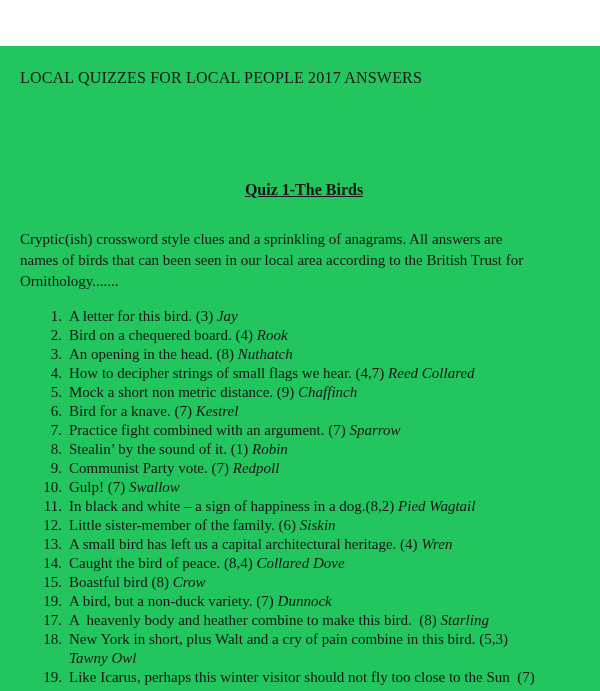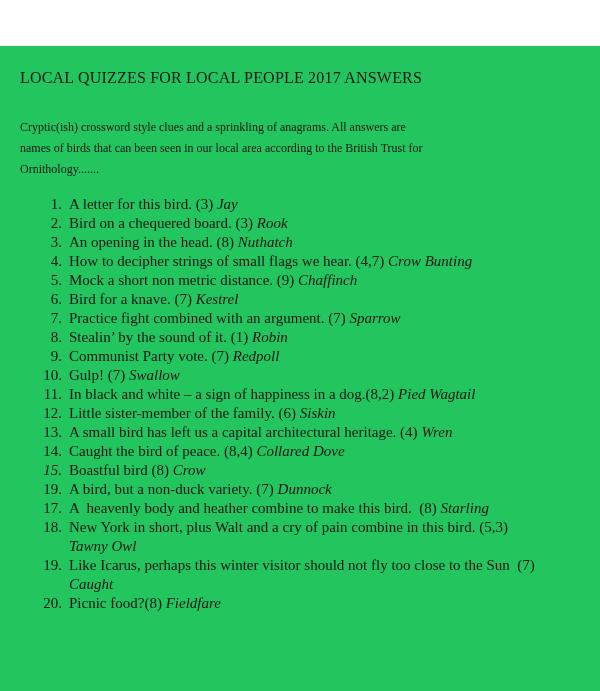--- a/index.html
+++ b/index.html
@@ -25,72 +25,75 @@
     text-align: center;
   }
   .quiz-heading {
     font-weight: bold;
     text-decoration: underline;
     font-size: 16px;
     line-height: 20px;
   }
   .intro {
     margin: 29px 0 0 0;
-    font-size: 12px;
+    font-size: 15px;
     line-height: 21px;
   }
   .intro-line { white-space: pre; }
   .quiz-list {
     margin: 15px 0 0 0;
     padding: 0;
     list-style: none;
     font-size: 15px;
     line-height: 19px;
   }
   .quiz-item { display: flex; }
   .num {
     flex: 0 0 42px;
     text-align: right;
     white-space: pre;
   }
   .text { padding-left: 7px; }
   .clue { white-space: pre; }
   .answer { font-style: italic; white-space: pre; }
-  .italic-num { font-style: italic; }
+  .italic-num { }
 </style>
 </head>
 <body>
 
 <div class="page">
 
   <div class="doc-title">LOCAL QUIZZES FOR LOCAL PEOPLE 2017 ANSWERS</div>
 
+  <div class="quiz-heading-wrap">
+    <span class="quiz-heading">Quiz 1-The Birds</span>
+  </div>
 
   <div class="intro">
     <div class="intro-line">Cryptic(ish) crossword style clues and a sprinkling of anagrams. All answers are</div>
     <div class="intro-line">names of birds that can been seen in our local area according to the British Trust for</div>
     <div class="intro-line">Ornithology.......</div>
   </div>
 
   <ol class="quiz-list">
     <li class="quiz-item">
       <span class="num">1.</span>
       <span class="text"><span class="clue">A letter for this bird. (3)</span> <span class="answer">Jay</span></span>
     </li>
     <li class="quiz-item">
       <span class="num">2.</span>
-      <span class="text"><span class="clue">Bird on a chequered board. (3)</span> <span class="answer">Rook</span></span>
+      <span class="text"><span class="clue">Bird on a chequered board. (4)</span> <span class="answer">Rook</span></span>
     </li>
     <li class="quiz-item">
       <span class="num">3.</span>
       <span class="text"><span class="clue">An opening in the head. (8)</span> <span class="answer">Nuthatch</span></span>
     </li>
     <li class="quiz-item">
       <span class="num">4.</span>
-      <span class="text"><span class="clue">How to decipher strings of small flags we hear. (4,7)</span> <span class="answer">Crow Bunting</span></span>
+      <span class="text"><span class="clue">How to decipher strings of small flags we hear. (4,7)</span> <span class="answer">Reed Collared</span></span>
     </li>
     <li class="quiz-item">
       <span class="num">5.</span>
       <span class="text"><span class="clue">Mock a short non metric distance. (9)</span> <span class="answer">Chaffinch</span></span>
     </li>
     <li class="quiz-item">
       <span class="num">6.</span>
       <span class="text"><span class="clue">Bird for a knave. (7)</span> <span class="answer">Kestrel</span></span>
     </li>
     <li class="quiz-item">

